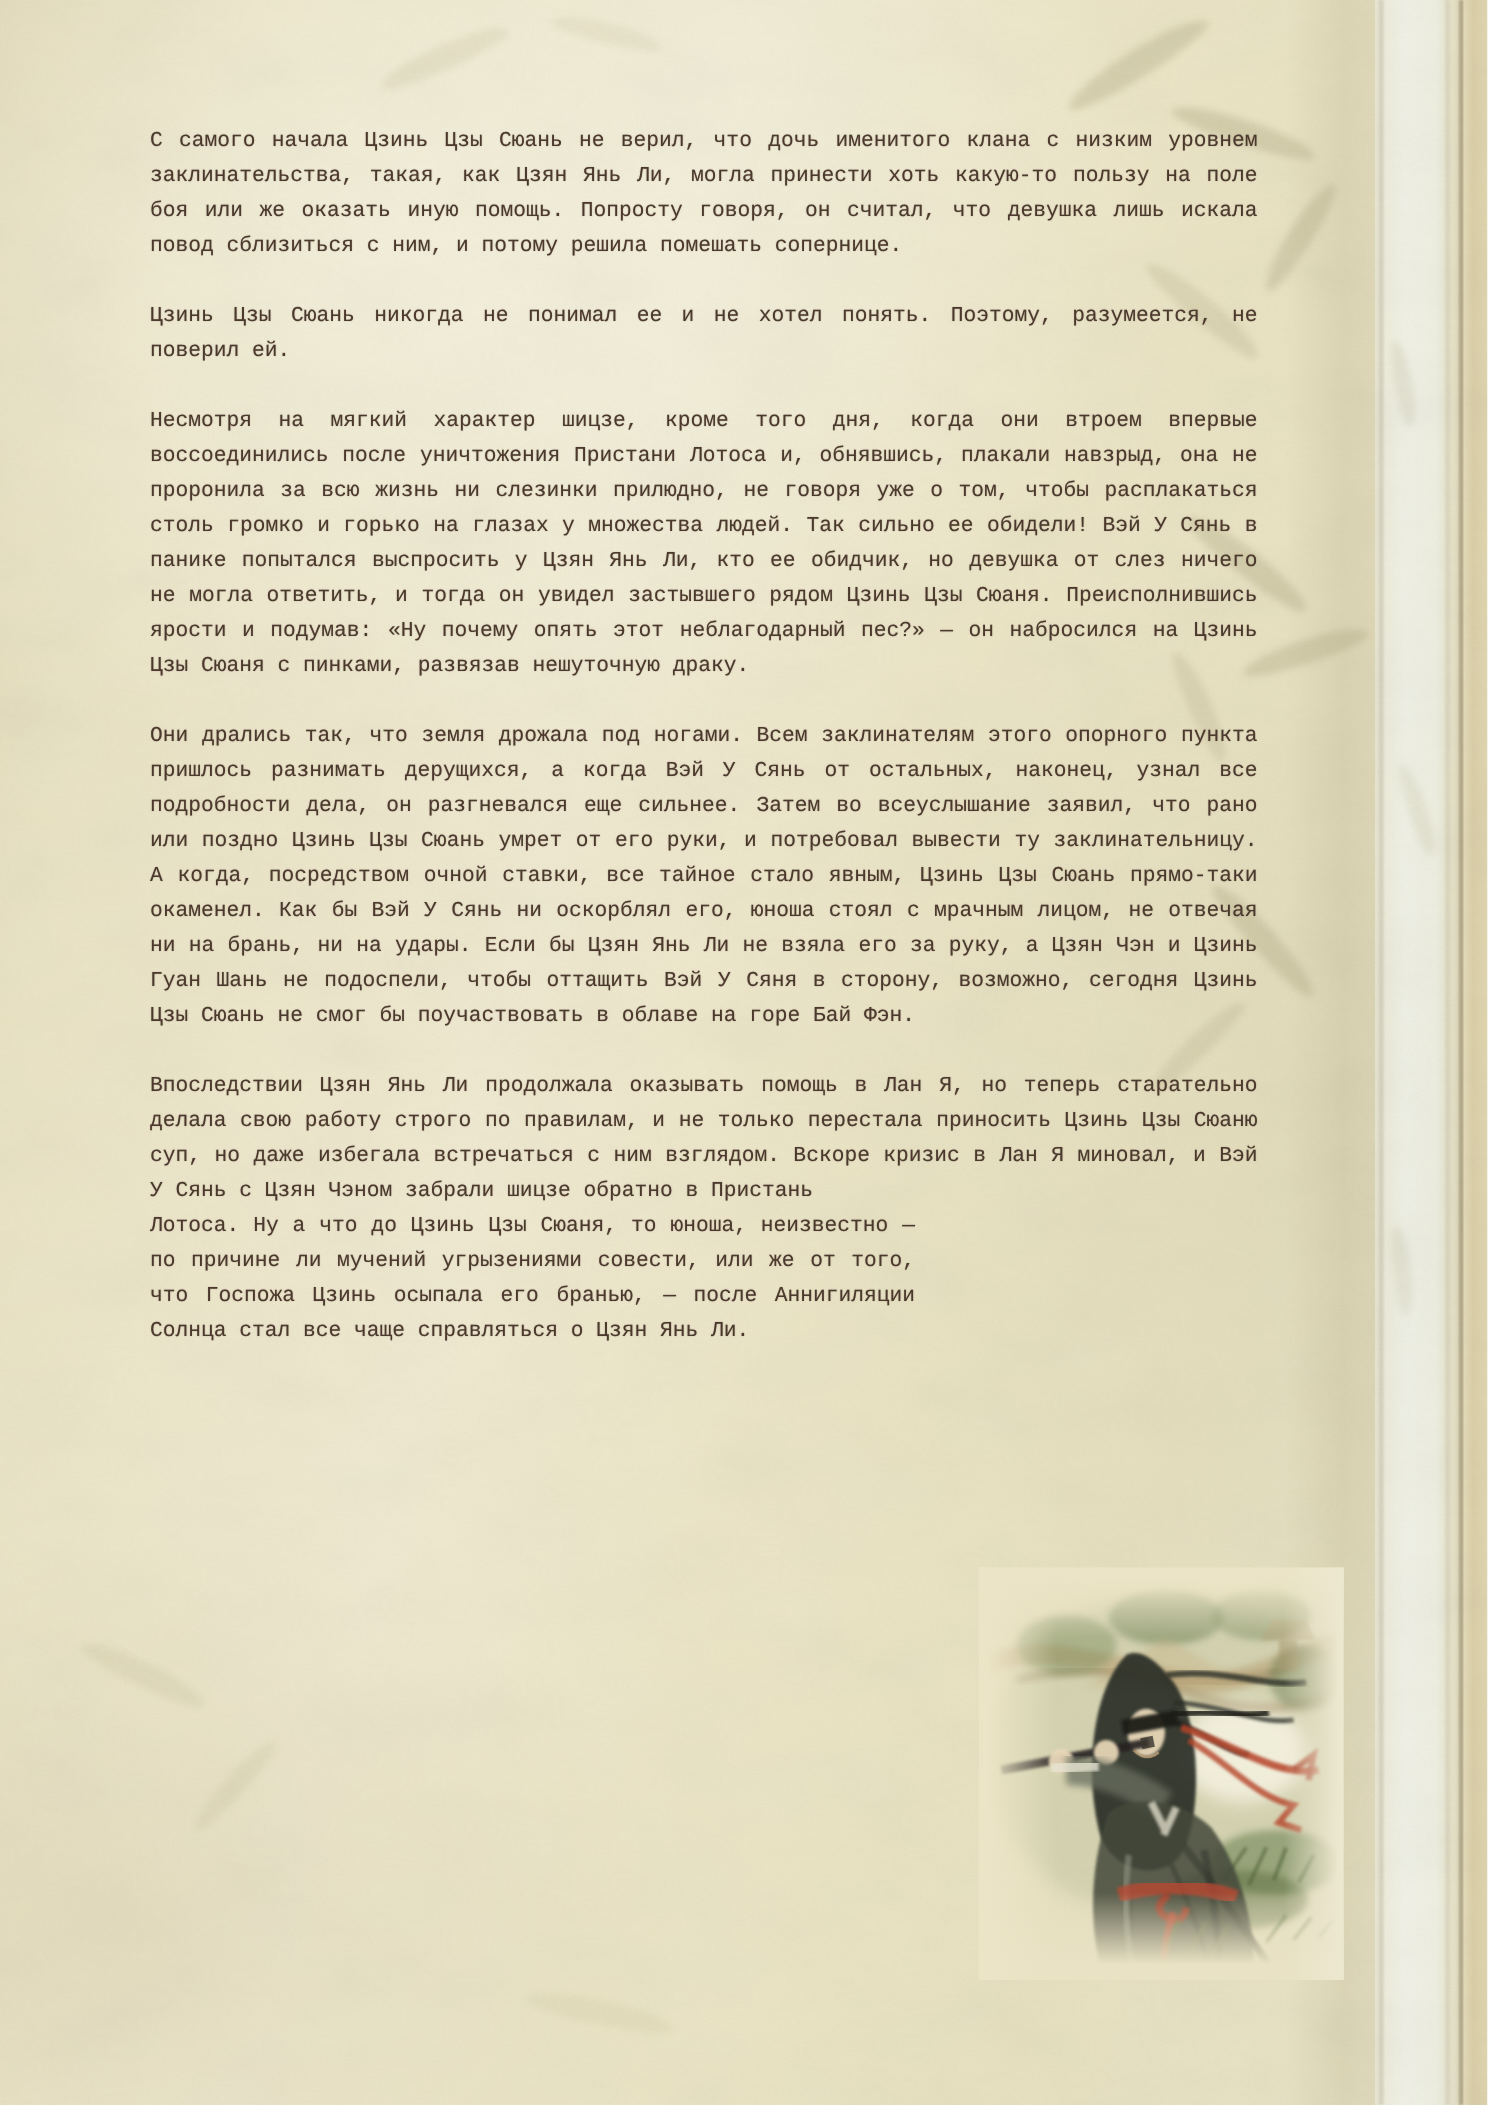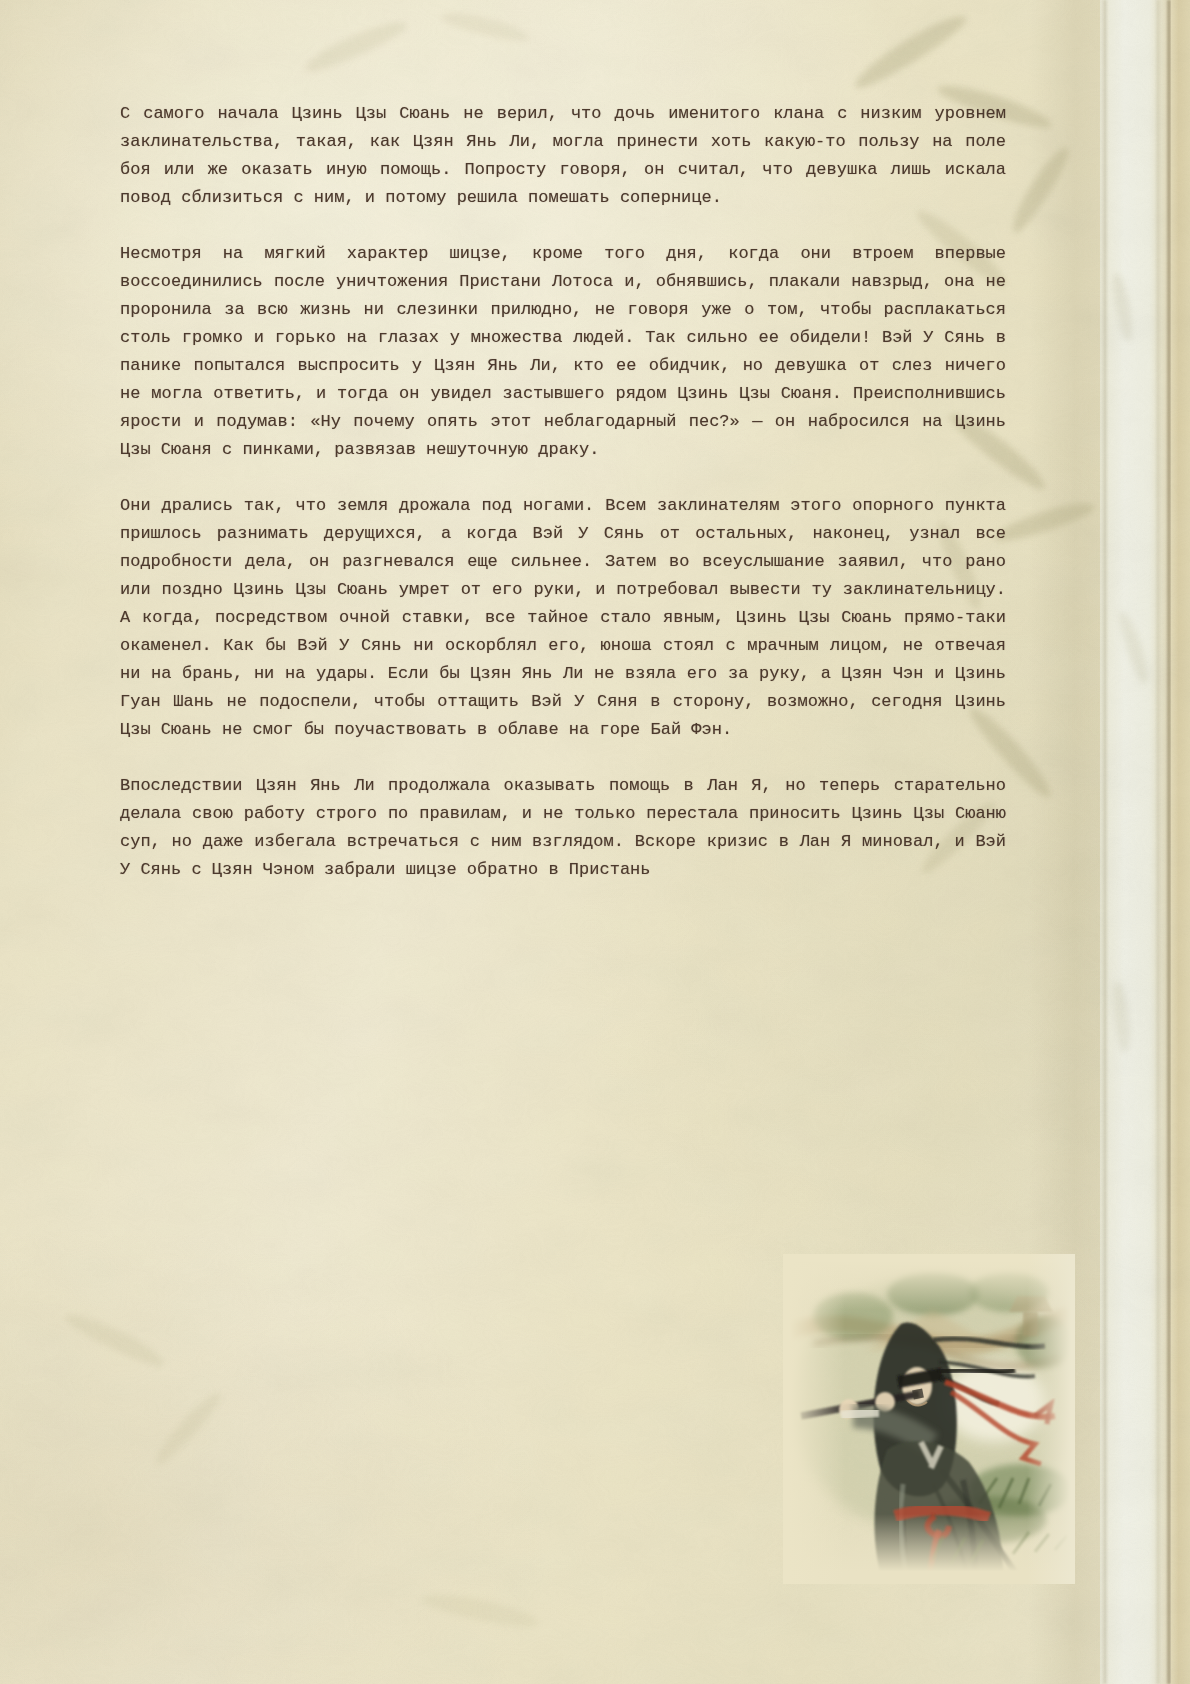--- a/index.html
+++ b/index.html
@@ -165,18 +165,20 @@
       </g>
     </svg>
     <div class="fade f-top"></div>
     <div class="fade f-bottom"></div>
     <div class="fade f-left"></div>
     <div class="fade f-right"></div>
   </div>
 
   <div class="text-block">
     <p>С самого начала Цзинь Цзы Сюань не верил, что дочь именитого клана с низким уровнем заклинательства, такая, как Цзян Янь Ли, могла принести хоть какую-то пользу на поле боя или же оказать иную помощь. Попросту говоря, он считал, что девушка лишь искала повод сблизиться с ним, и потому решила помешать сопернице.</p>
+    <p>Цзинь Цзы Сюань никогда не понимал ее и не хотел понять. Поэтому, разумеется, не поверил ей.</p>
     <p>Несмотря на мягкий характер шицзе, кроме того дня, когда они втроем впервые воссоединились после уничтожения Пристани Лотоса и, обнявшись, плакали навзрыд, она не проронила за всю жизнь ни слезинки прилюдно, не говоря уже о том, чтобы расплакаться столь громко и горько на глазах у множества людей. Так сильно ее обидели! Вэй У Сянь в панике попытался выспросить у Цзян Янь Ли, кто ее обидчик, но девушка от слез ничего не могла ответить, и тогда он увидел застывшего рядом Цзинь Цзы Сюаня. Преисполнившись ярости и подумав: «Ну почему опять этот неблагодарный пес?» — он набросился на Цзинь Цзы Сюаня с пинками, развязав нешуточную драку.</p>
     <p>Они дрались так, что земля дрожала под ногами. Всем заклинателям этого опорного пункта пришлось разнимать дерущихся, а когда Вэй У Сянь от остальных, наконец, узнал все подробности дела, он разгневался еще сильнее. Затем во всеуслышание заявил, что рано или поздно Цзинь Цзы Сюань умрет от его руки, и потребовал вывести ту заклинательницу. А когда, посредством очной ставки, все тайное стало явным, Цзинь Цзы Сюань прямо-таки окаменел. Как бы Вэй У Сянь ни оскорблял его, юноша стоял с мрачным лицом, не отвечая ни на брань, ни на удары. Если бы Цзян Янь Ли не взяла его за руку, а Цзян Чэн и Цзинь Гуан Шань не подоспели, чтобы оттащить Вэй У Сяня в сторону, возможно, сегодня Цзинь Цзы Сюань не смог бы поучаствовать в облаве на горе Бай Фэн.</p>
     <p class="flow-top">Впоследствии Цзян Янь Ли продолжала оказывать помощь в Лан Я, но теперь старательно делала свою работу строго по правилам, и не только перестала приносить Цзинь Цзы Сюаню суп, но даже избегала встречаться с ним взглядом. Вскоре кризис в Лан Я миновал, и Вэй У Сянь с Цзян Чэном забрали шицзе обратно в Пристань</p>
+    <p class="narrow">Лотоса. Ну а что до Цзинь Цзы Сюаня, то юноша, неизвестно — по причине ли мучений угрызениями совести, или же от того, что Госпожа Цзинь осыпала его бранью, — после Аннигиляции Солнца стал все чаще справляться о Цзян Янь Ли.</p>
   </div>
 
 </div>
 
 </body></html>

